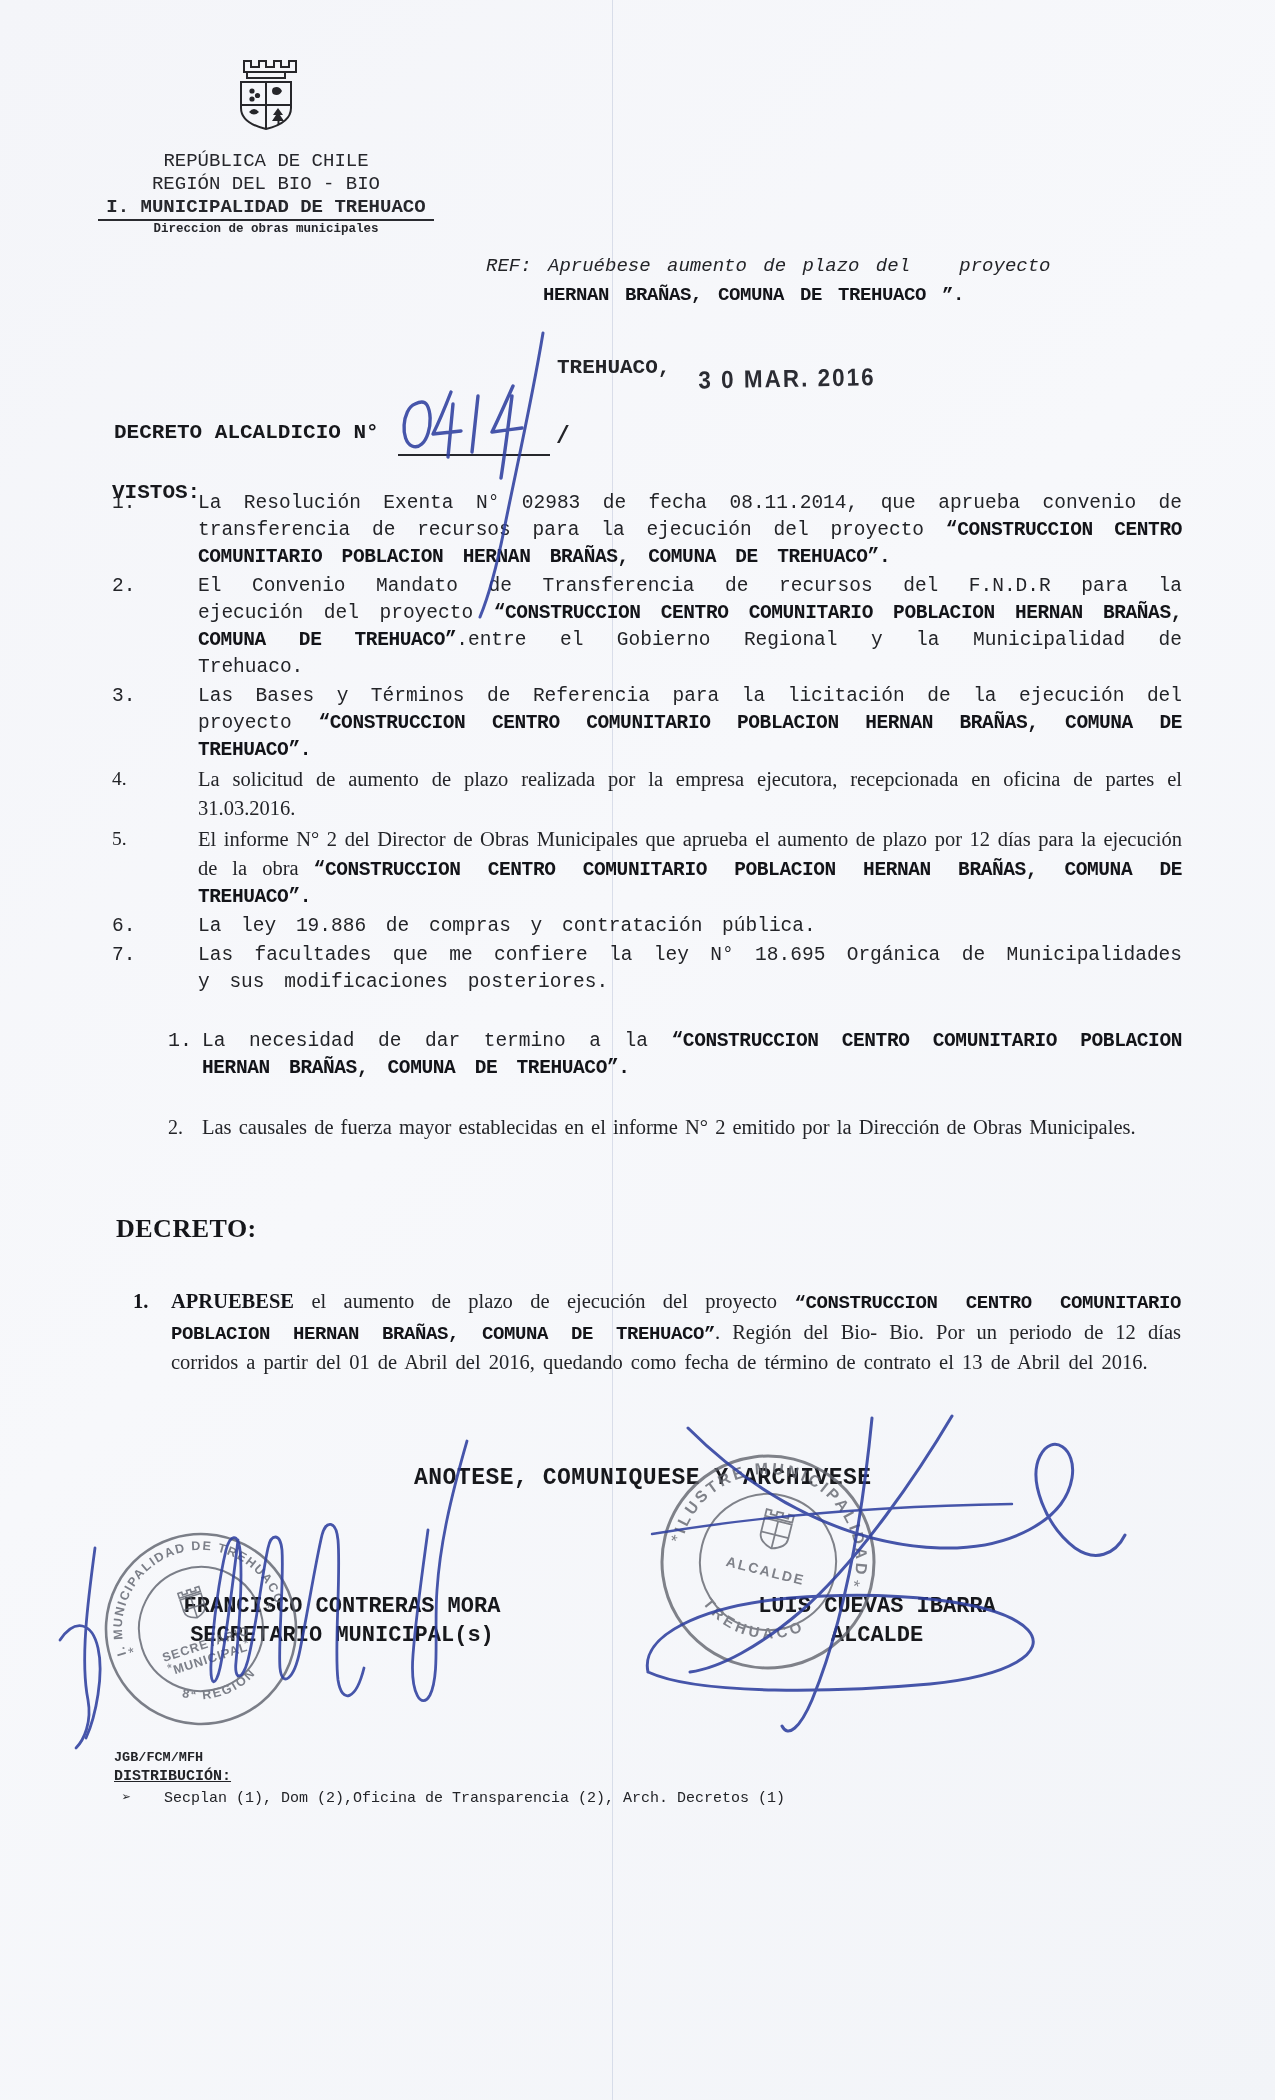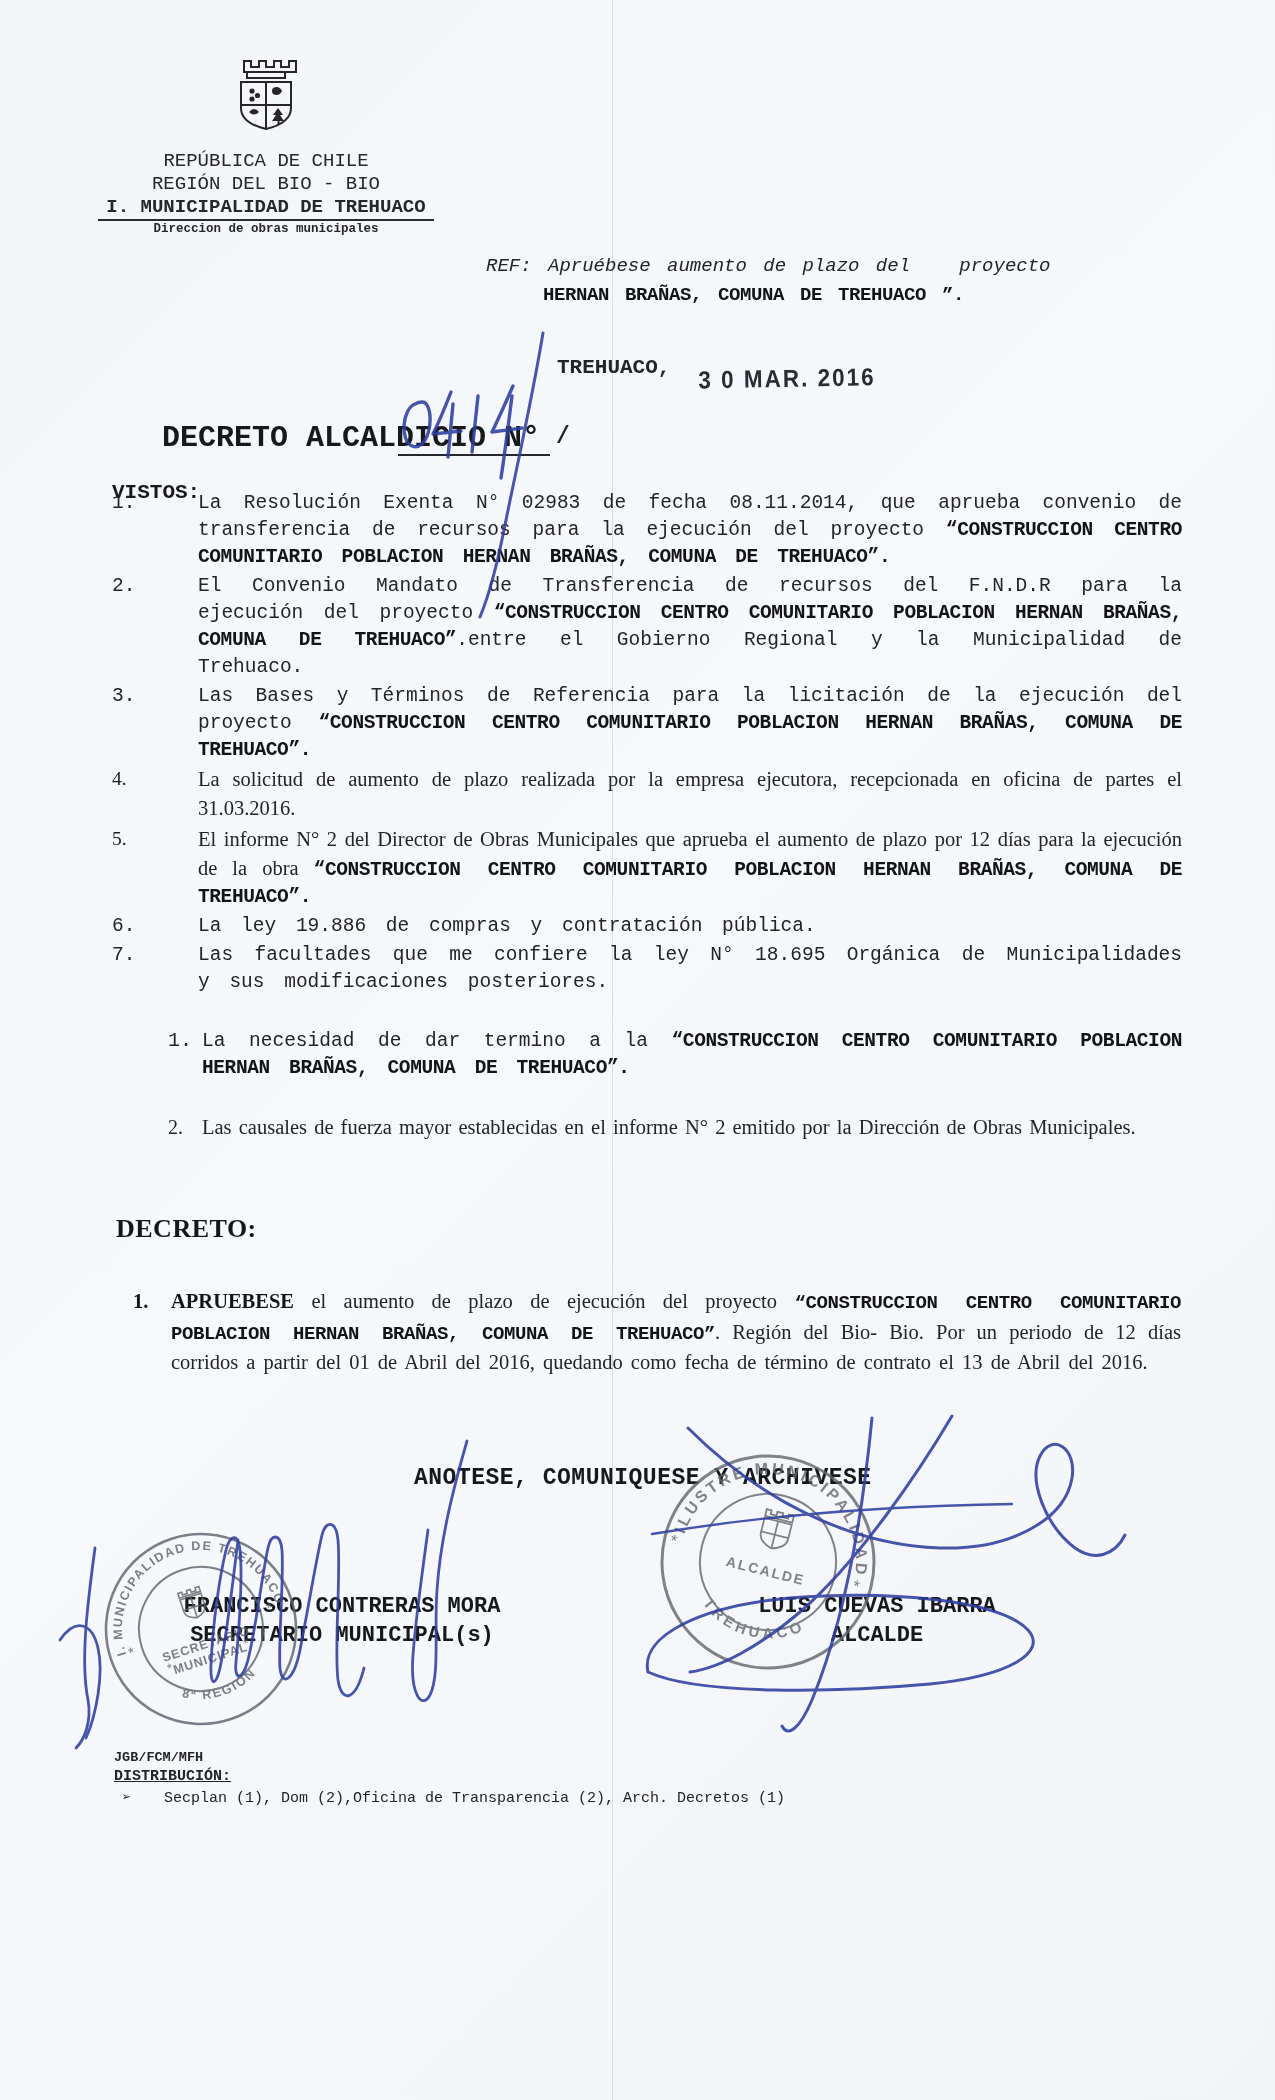--- a/index.html
+++ b/index.html
@@ -23,21 +23,21 @@
   .hline.mun{font-weight:bold;}
   .hline.mun span{border-bottom:2px solid #2a2b30;padding:0 8px 1px 8px;}
   .hline.dep{font-size:12.5px;font-weight:bold;line-height:20px;}
   
   #ref-block{left:486px;top:252px;width:618px;font-size:19px;line-height:28.5px;word-spacing:5px;}
   .ref-ind{padding-left:57px;}
   
   #place{left:557px;top:356px;font-size:21px;font-weight:bold;}
   #datestamp{left:700px;top:366px;font-size:22px;font-weight:bold;letter-spacing:2px;
     color:#2b2c33;transform:rotate(-1deg) scale(1.02,1.12);}
-  #decree-line{left:114px;top:421px;font-size:30px;font-weight:bold;color:#17181c;margin-left:48px;}
+  #decree-line{left:114px;top:421px;font-size:21px;font-weight:bold;color:#17181c;}
   #num-underline{left:398px;top:428px;width:152px;height:26px;border-bottom:2.4px solid #26272c;}
   #decree-slash{left:556px;top:424px;font-size:23px;font-weight:bold;}
   
   .sect-h{font-size:21px;font-weight:bold;color:#17181c;}
   #vistos-h{left:112px;top:481px;}
   
   .list{position:absolute;}
   #vistos-list{left:112px;top:490px;width:1070px;}
   #considerando-block{left:112px;top:1002px;width:1070px;}
   #considerando-list{position:relative;margin-left:56px;margin-top:26px;width:1014px;}

